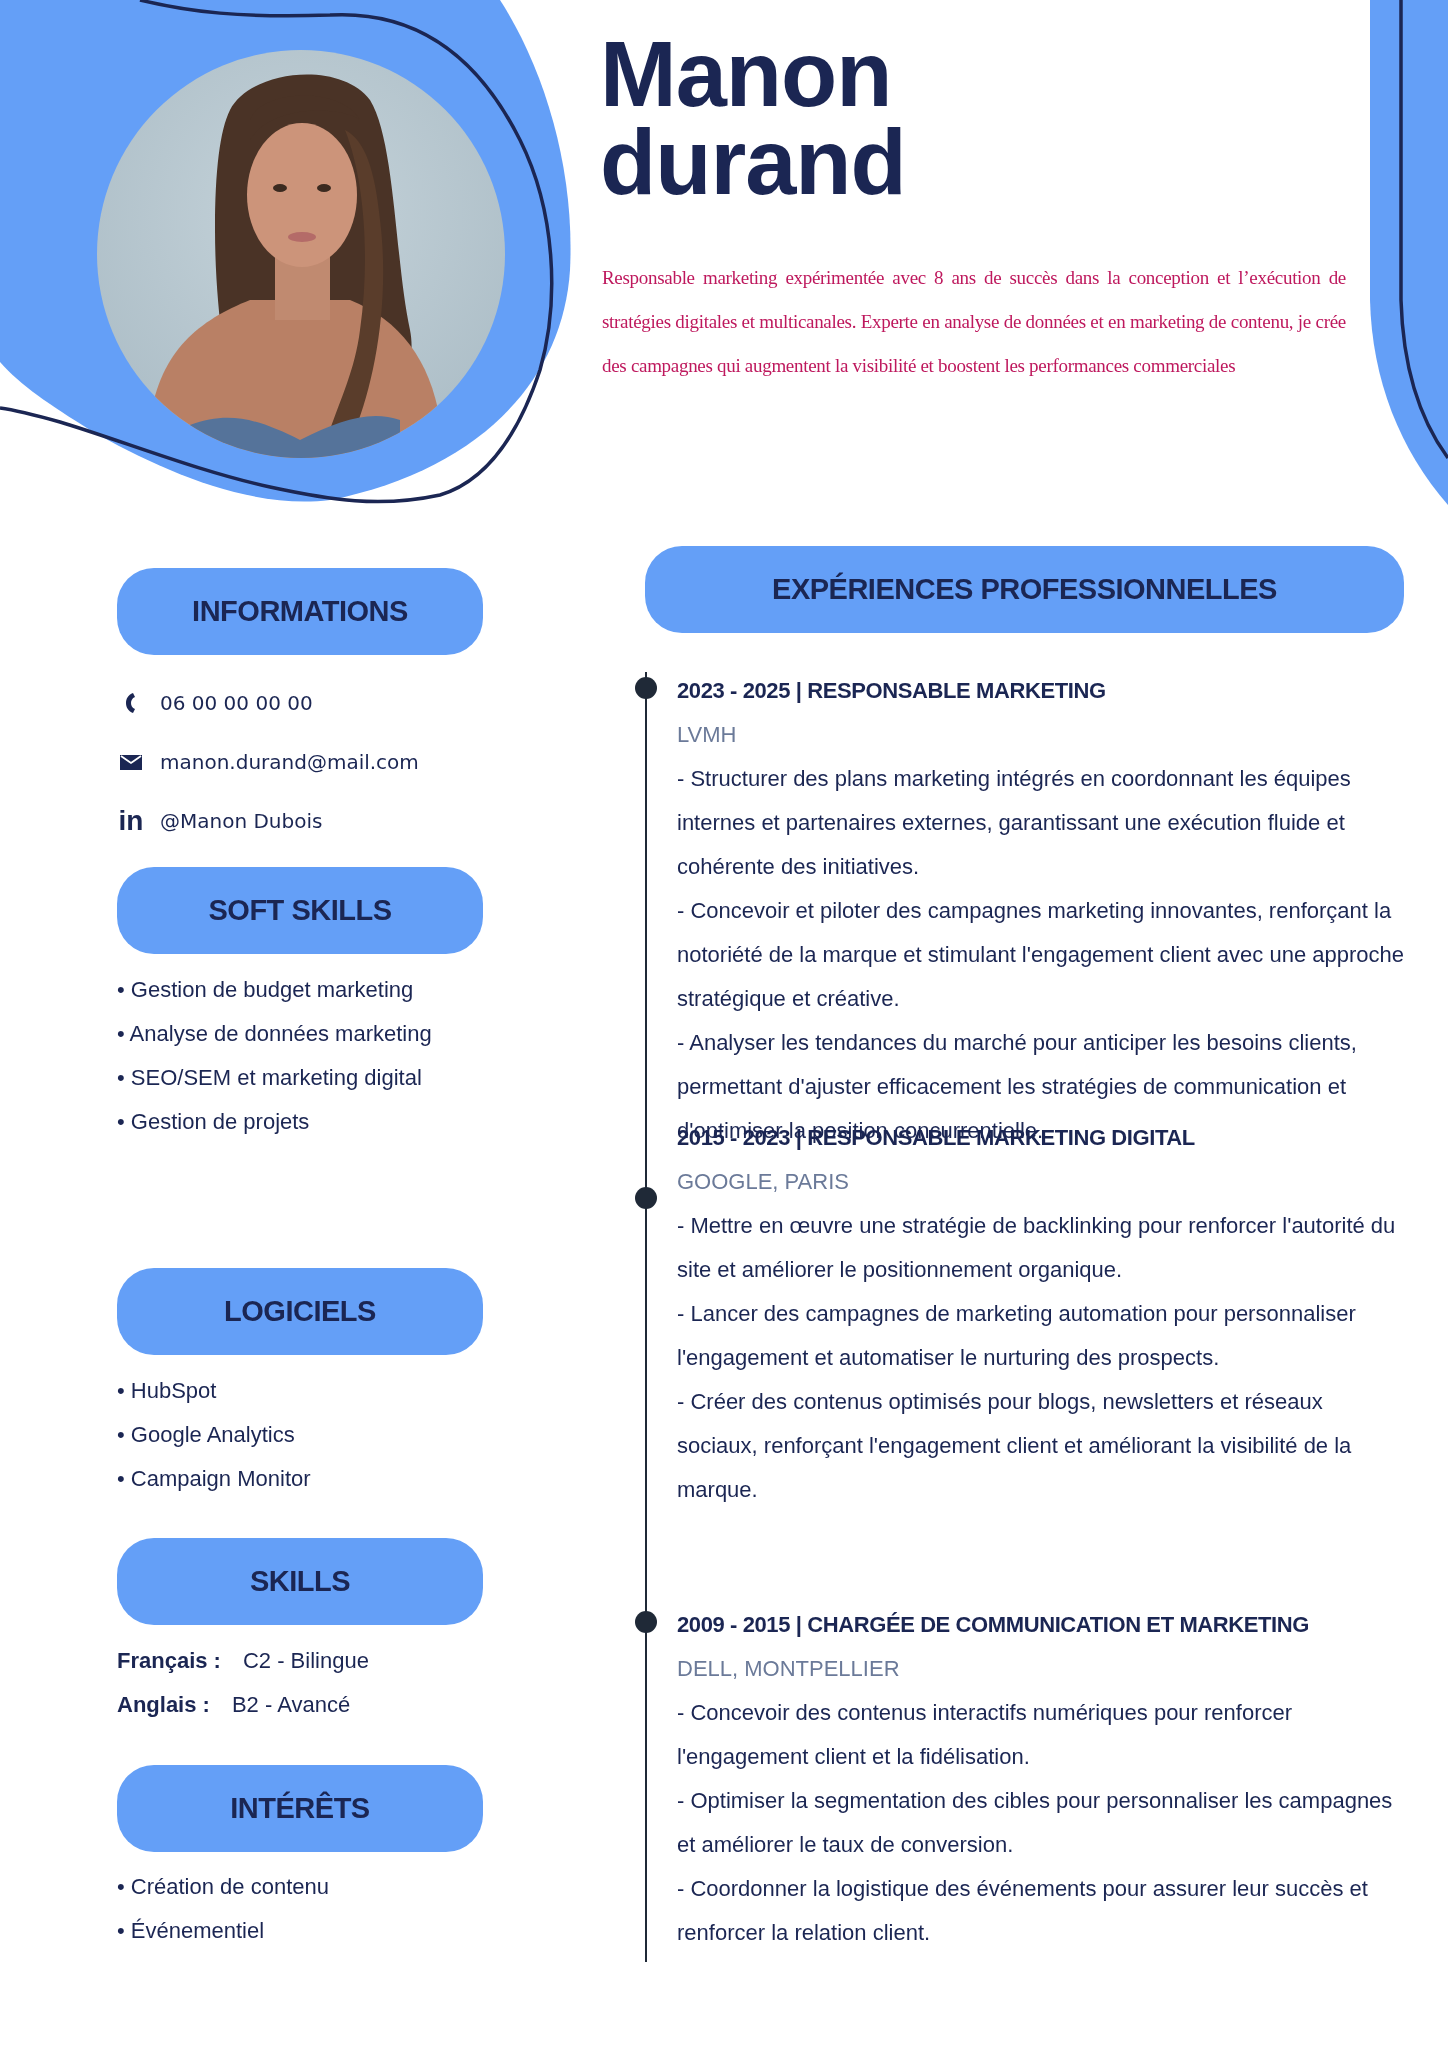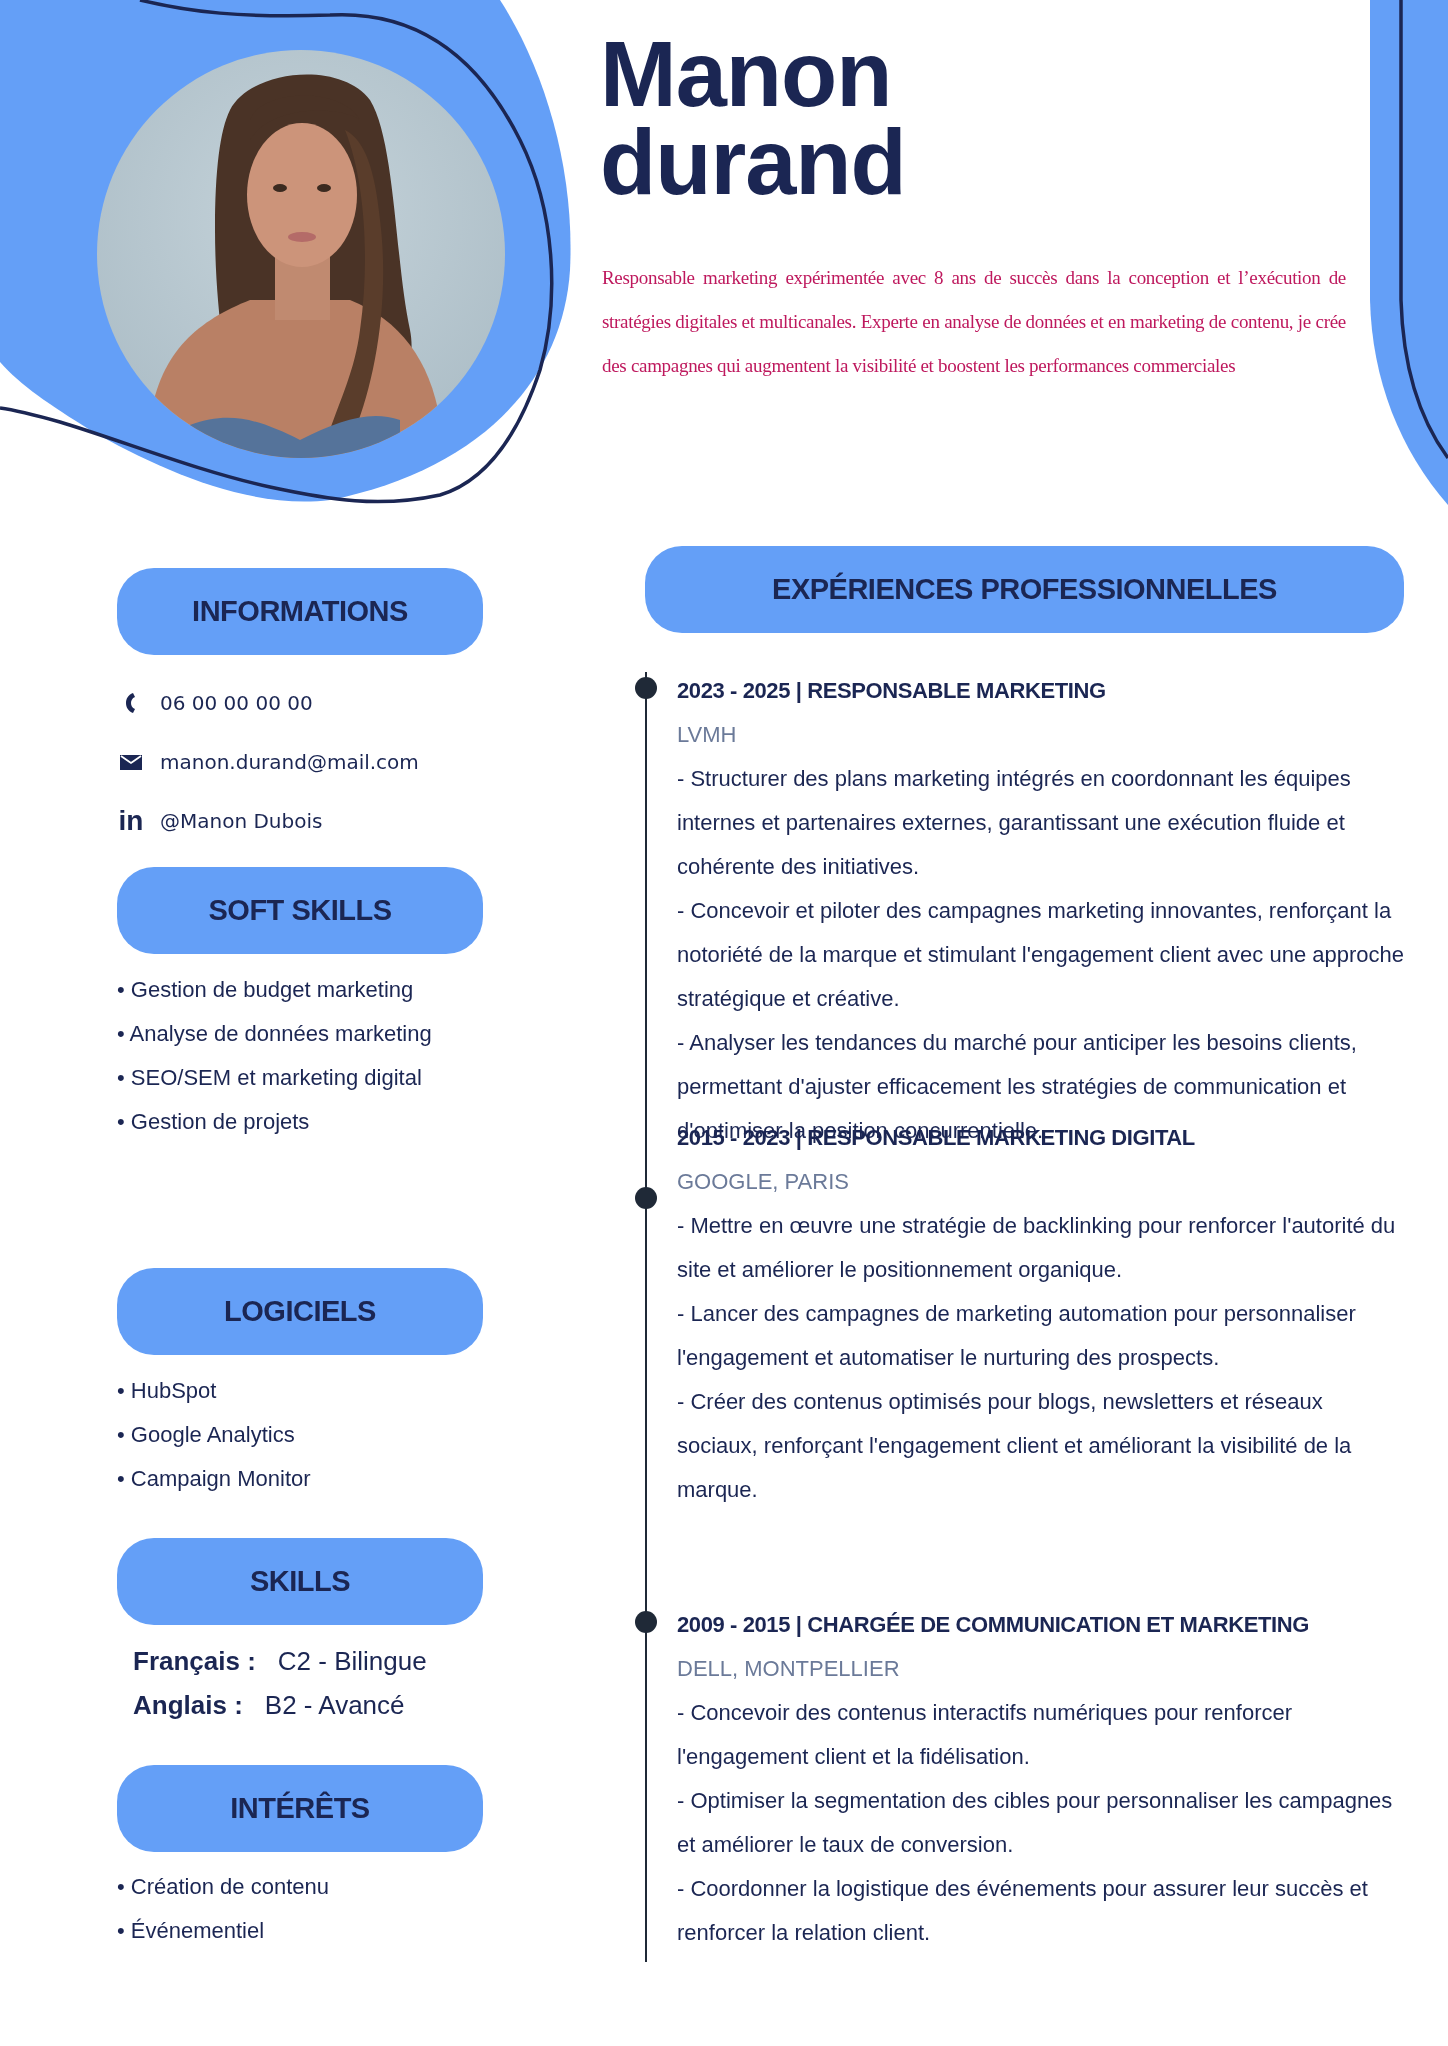--- a/index.html
+++ b/index.html
@@ -10,21 +10,21 @@
           font-weight:700; font-size:92px; line-height:88px; color:#1b2653; letter-spacing:-1px; margin:0; }
   .summary { position:absolute; left:602px; top:256px; width:744px; font-family:Liberation Serif, serif;
              font-size:19px; line-height:44px; text-align:justify; text-align-last:left; color:#be185d; margin:0; letter-spacing:-0.3px;}
   .pill { position:absolute; background:#649ff7; border-radius:37px; height:87px; display:flex;
           align-items:center; justify-content:center; font-weight:700; font-size:29px; color:#1b2653; letter-spacing:-0.5px; }
   .pill.left { left:117px; width:366px; }
   .contact { position:absolute; left:117px; display:flex; align-items:center; height:30px; font-family:"DejaVu Sans", sans-serif; font-size:20px;margin-top:12px; }
   .contact .ic { width:28px; display:flex; justify-content:center; margin-right:15px; color:#1b2653; }
   .list { position:absolute; left:117px; margin:0; padding:0; list-style:none; font-size:22px; line-height:44px; color:#1b2653; width:380px; }
   .list li { margin:0; padding:0; }
-  .lang { position:absolute; left:133px; font-size:26px; line-height:44px; }
+  .lang { position:absolute; left:117px; font-size:22px; line-height:44px; }
   .lang b { font-weight:700; margin-right:22px; }
   .timeline { position:absolute; left:645px; top:672px; width:2px; height:1290px; background:#1f2937; }
   .dot { position:absolute; left:635px; width:22px; height:22px; border-radius:50%; background:#1f2937; }
   .exp { position:absolute; left:677px; width:730px; font-size:22px; line-height:44px; }
   .exp .title { font-weight:700; font-size:22px; letter-spacing:-0.4px; white-space:nowrap; }
   .exp .company { color:#6b7a99; }
   .exp .desc { margin:0; padding:0; white-space:pre-line; }
 </style>
 </head>
 <body>

